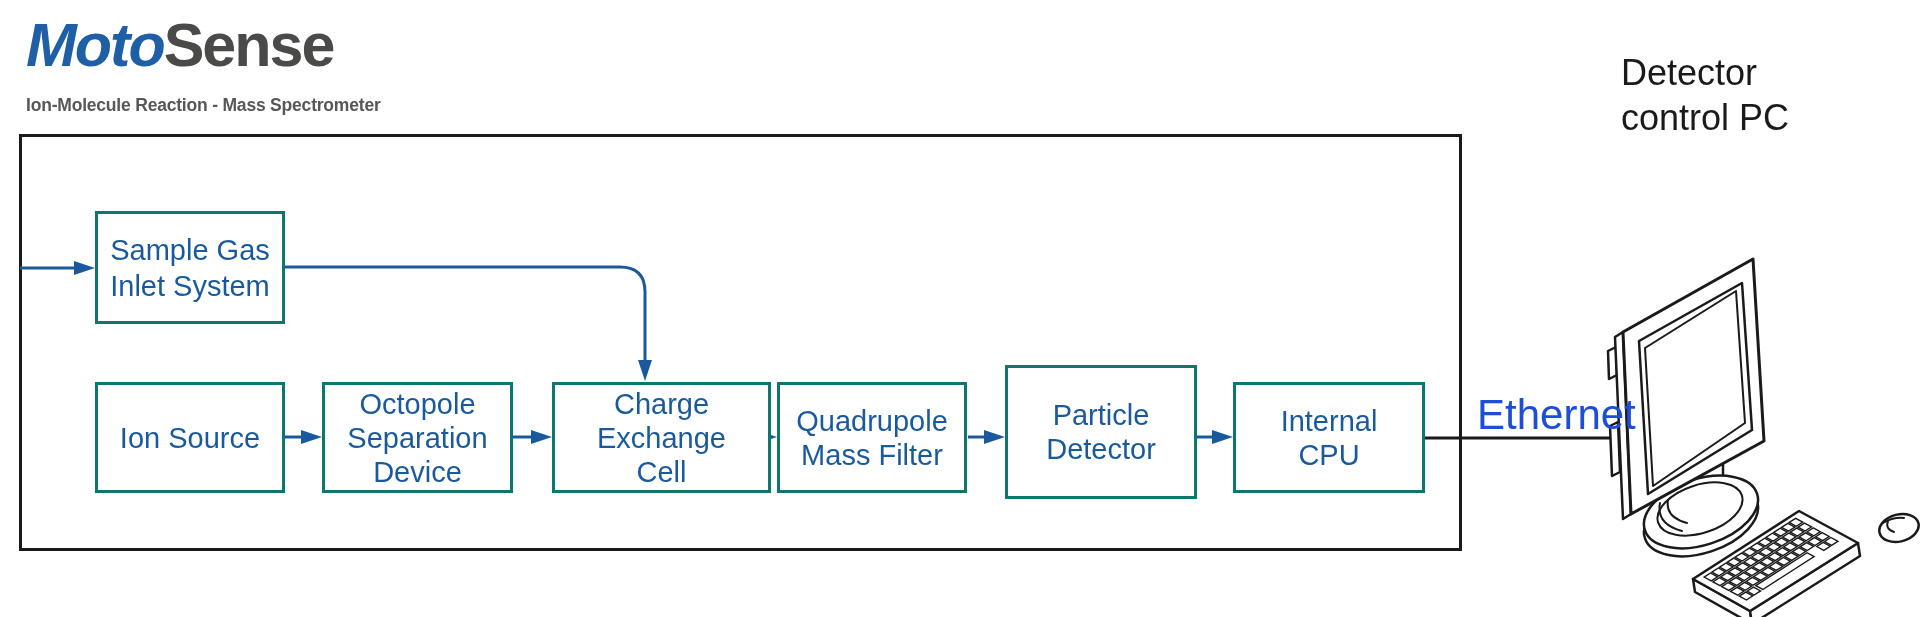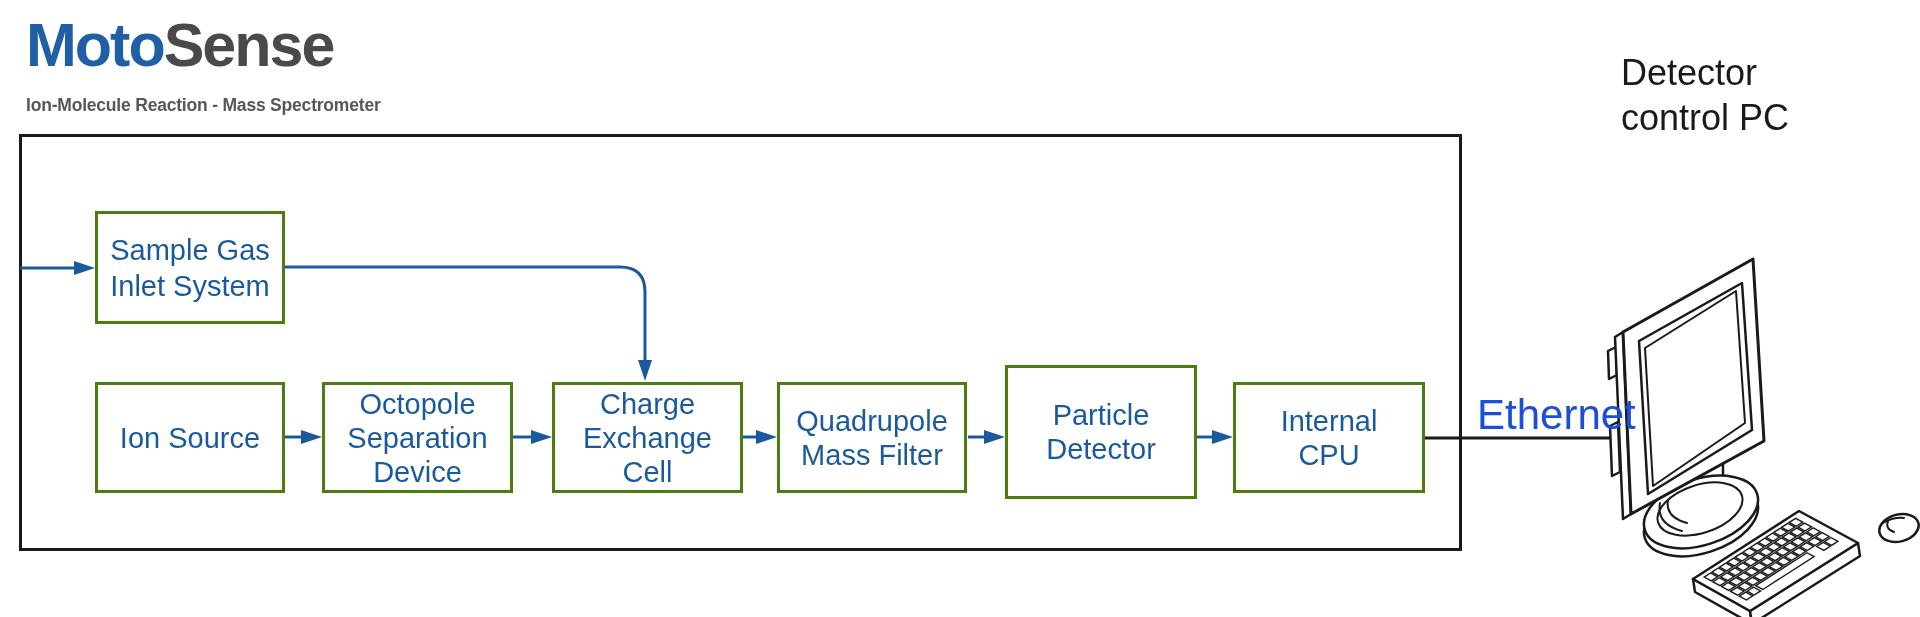--- a/index.html
+++ b/index.html
@@ -3,38 +3,38 @@
 <meta charset="utf-8">
 <style>
   html,body{margin:0;padding:0;}
   body{
     width:1920px;height:617px;position:relative;background:#ffffff;
     font-family:"Liberation Sans", sans-serif;overflow:hidden;
   }
   
   .logo{position:absolute;left:26px;top:12px;}
   .logo-main{font-size:61px;font-weight:bold;letter-spacing:-2px;line-height:1.1;white-space:nowrap;}
-  .logo-moto{color:#1e5fa5;}
+  .logo-moto{color:#1e5fa5;font-style:italic;}
   .logo-sense{color:#4a4a49;margin-top:21px;}
   .logo-sub{font-size:17.5px;font-weight:bold;color:#575756;margin-top:16px;letter-spacing:-0.2px;white-space:nowrap;}
   
   .enclosure{
     position:absolute;left:19px;top:134px;width:1443px;height:417px;
     border:3px solid #1a1a1a;box-sizing:border-box;background:transparent;
   }
   
   .fbox{
-    position:absolute;border:3px solid #4d7c0f;box-sizing:border-box;
+    position:absolute;border:3px solid #0f766e;box-sizing:border-box;
     display:flex;flex-direction:column;align-items:center;justify-content:center;
     color:#1a5a9c;font-size:29px;line-height:34px;text-align:center;background:#ffffff;
   }
   #b0{left:95px;top:211px;width:190px;height:113px;line-height:36px;}
   #b1{left:95px;top:382px;width:190px;height:111px;align-items:center;}
   #b2{left:322px;top:382px;width:191px;height:111px;}
-  #b3{left:552px;top:382px;width:191px;height:111px;}
+  #b3{left:552px;top:382px;width:219px;height:111px;}
   #b4{left:777px;top:382px;width:190px;height:111px;}
   #b5{left:1005px;top:365px;width:192px;height:134px;text-align:center;}
   #b6{left:1233px;top:382px;width:192px;height:111px;}
   
   .ethernet-label{position:absolute;left:1477px;top:391px;font-size:42px;color:#1d4ed8;}
   .external-pc-label{position:absolute;left:1621px;top:50px;font-size:36px;line-height:45px;color:#1a1a1a;}
   .external-pc-label span{display:block;}
   
   svg.overlay{position:absolute;left:0;top:0;width:1920px;height:617px;pointer-events:none;}
   .blue-line{stroke:#1a5a9c;stroke-width:3;fill:none;}

